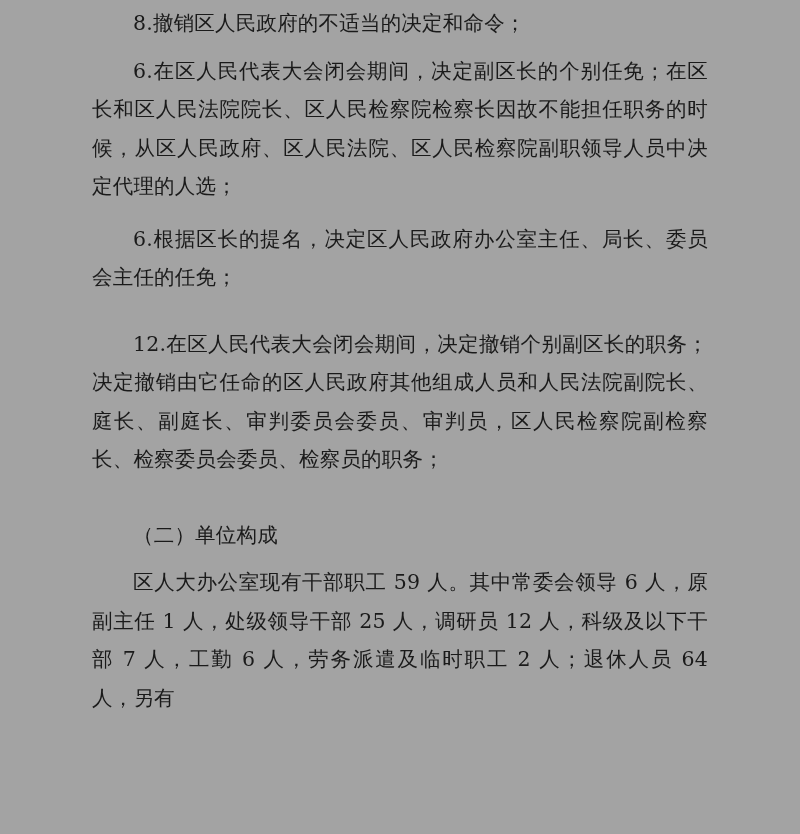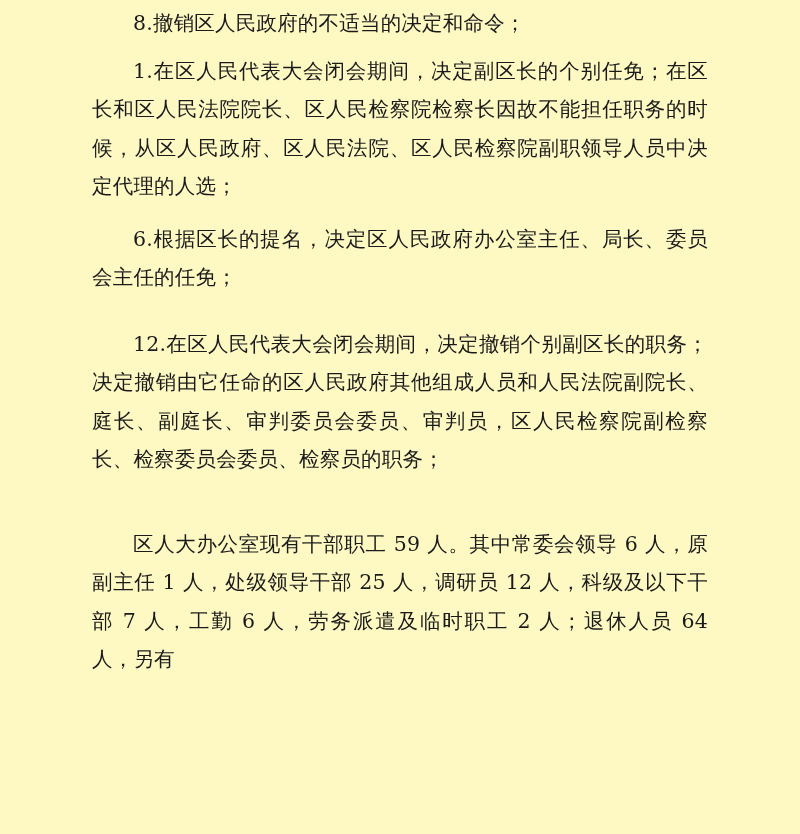--- a/index.html
+++ b/index.html
@@ -11,21 +11,21 @@
     width: 800px;
     height: 834px;
     font-family: "DejaVu Serif", "Liberation Serif", serif;
     color: #1a1a1a;
     overflow: hidden;
   }
   .page {
     position: relative;
     width: 800px;
     height: 834px;
-    background: #fef9c3;
+    background: #a3a3a3;
     box-sizing: border-box;
     padding: 4px 92px 0 92px;
   }
   .doc-body {
     font-size: 20.5px;
     line-height: 1.88;
     text-align: justify;
     text-justify: inter-ideograph;
     letter-spacing: 0.2px;
   }
@@ -44,33 +44,34 @@
 </style>
 </head>
 <body>
 
 <div class="page">
   <div class="doc-body">
 
     <p class="para">8.撤销区人民政府的不适当的决定和命令；</p>
     <div class="gap-sm"></div>
 
-    <p class="para">1.在区人民代表大会闭会期间，决定副区长的个别任免；在区长和区人民法院院长、区人民检察院检察长因故不能担任职务的时候，从区人民政府、区人民法院、区人民检察院副职领导人员中决定代理的人选；</p>
+    <p class="para">6.在区人民代表大会闭会期间，决定副区长的个别任免；在区长和区人民法院院长、区人民检察院检察长因故不能担任职务的时候，从区人民政府、区人民法院、区人民检察院副职领导人员中决定代理的人选；</p>
     <div class="gap-md"></div>
 
     <p class="para">6.根据区长的提名，决定区人民政府办公室主任、局长、委员会主任的任免；</p>
     <div class="gap-md"></div>
 
     <div class="gap-md"></div>
 
     <p class="para">12.在区人民代表大会闭会期间，决定撤销个别副区长的职务；决定撤销由它任命的区人民政府其他组成人员和人民法院副院长、庭长、副庭长、审判委员会委员、审判员，区人民检察院副检察长、检察委员会委员、检察员的职务；</p>
     <div class="gap-md"></div>
 
     <div class="gap-md"></div>
 
     <div class="gap-sm"></div>
 
+    <p class="para heading-sub">（二）单位构成</p>
     <div class="gap-sm"></div>
 
     <p class="para">区人大办公室现有干部职工 59 人。其中常委会领导 6 人，原副主任 1 人，处级领导干部 25 人，调研员 12 人，科级及以下干部 7 人，工勤 6 人，劳务派遣及临时职工 2 人；退休人员 64 人，另有</p>
 
   </div>
 </div>
 
 </body></html>

